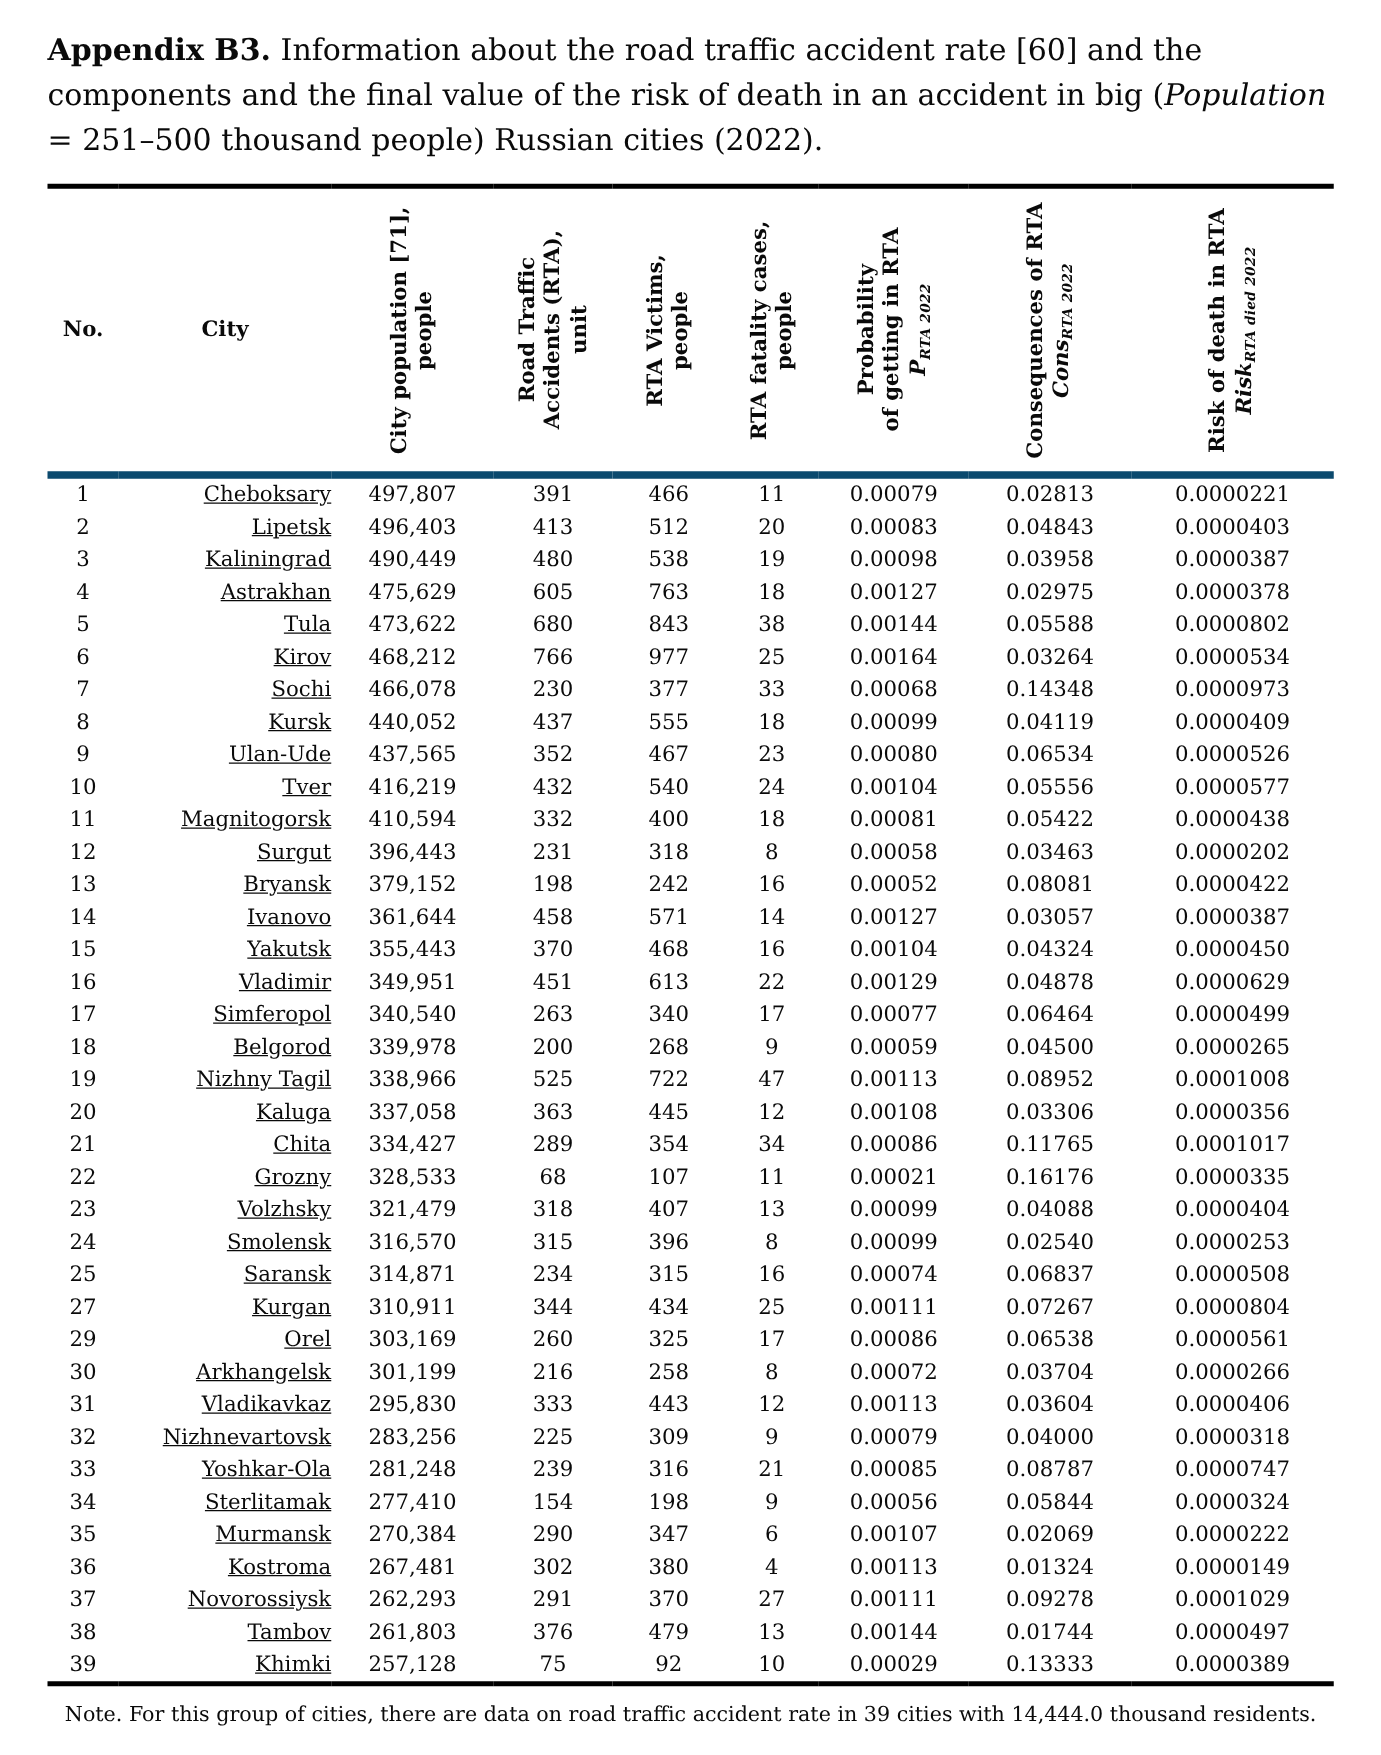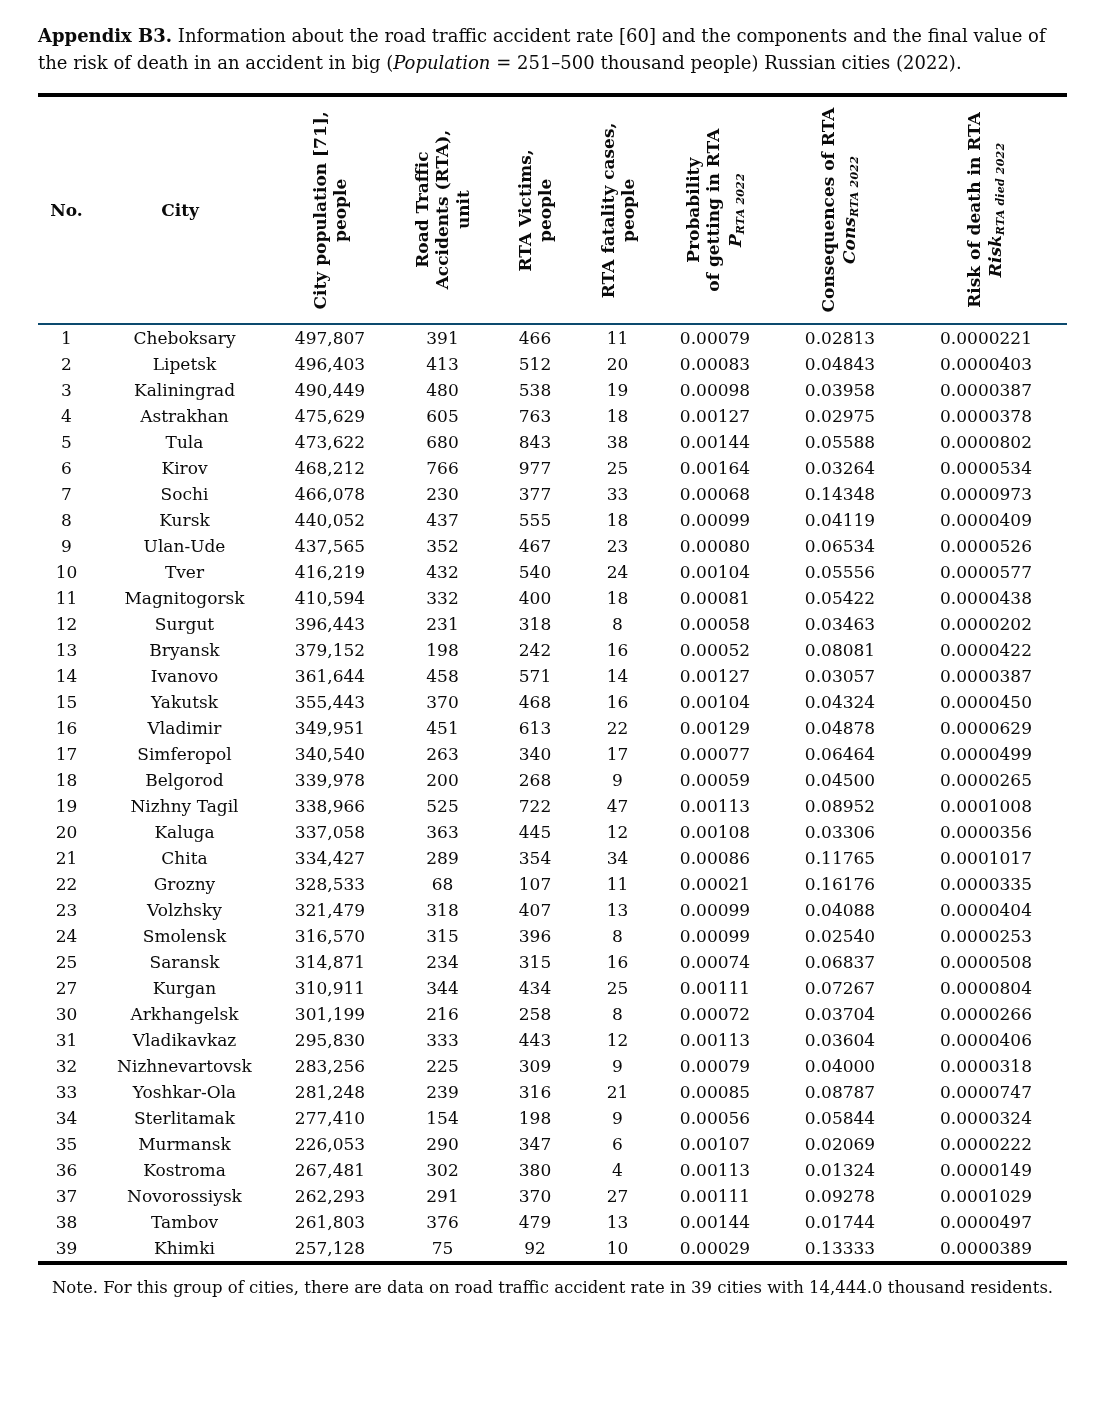--- a/index.html
+++ b/index.html
@@ -7,21 +7,21 @@
     width: 1105px; height: 1404px;
     background: #ffffff;
     color: #0a0a0a;
     font-family: "DejaVu Serif", serif;
   }
   .page { width: 1105px; height: 1404px; overflow: hidden; }
 
   .caption {
     margin: 22px 38px 0 38px;
     width: 1029px;
-    font-size: 18px;
+    font-size: 24px;
     line-height: 1.5;
     text-align: left;
   }
   .caption b { font-weight: bold; }
   .caption i { font-style: italic; }
 
   table.rta {
     margin: 17px 0 0 38px;
     width: 1029px;
     table-layout: fixed;
@@ -32,21 +32,21 @@
   col.c-no    { width: 57px; }
   col.c-city  { width: 170px; }
   col.c-pop   { width: 130px; }
   col.c-acc   { width: 95px; }
   col.c-vic   { width: 90px; }
   col.c-fat   { width: 75px; }
   col.c-prob  { width: 120px; }
   col.c-cons  { width: 130px; }
   col.c-risk  { width: 162px; }
 
-  thead tr { border-bottom: 2px solid #0c4a6e; }
+  thead tr { border-bottom: 6px solid #0c4a6e; }
   thead th {
     height: 226px;
     vertical-align: middle;
     font-weight: bold;
     font-size: 17px;
     padding: 0;
     overflow: visible;
   }
   .flat { text-align: center; }
   .rot {
@@ -67,21 +67,21 @@
     letter-spacing: 0.2px;
   }
 
   tbody td {
     height: 26px;
     padding: 0;
     font-size: 17px;
     text-align: center;
     white-space: nowrap;
   }
-  tbody td.city { text-align: center; padding-left: 9px; }
+  tbody td.city { text-align: right; padding-left: 9px; text-decoration: underline; }
   tbody td.no { text-align: center; }
 
   .note {
     margin: 11px 38px 0 38px;
     width: 1029px;
     font-size: 16.5px;
     line-height: 1.4;
     text-align: center;
   }
 </style>
@@ -443,20 +443,31 @@
           <td class="city">Kurgan</td>
           <td class="">310,911</td>
           <td class="">344</td>
           <td class="">434</td>
           <td class="">25</td>
           <td class="">0.00111</td>
           <td class="">0.07267</td>
           <td class="">0.0000804</td>
         </tr>
         <tr>
+          <td class="no">29</td>
+          <td class="city">Orel</td>
+          <td class="">303,169</td>
+          <td class="">260</td>
+          <td class="">325</td>
+          <td class="">17</td>
+          <td class="">0.00086</td>
+          <td class="">0.06538</td>
+          <td class="">0.0000561</td>
+        </tr>
+        <tr>
           <td class="no">30</td>
           <td class="city">Arkhangelsk</td>
           <td class="">301,199</td>
           <td class="">216</td>
           <td class="">258</td>
           <td class="">8</td>
           <td class="">0.00072</td>
           <td class="">0.03704</td>
           <td class="">0.0000266</td>
         </tr>
@@ -500,21 +511,21 @@
           <td class="">154</td>
           <td class="">198</td>
           <td class="">9</td>
           <td class="">0.00056</td>
           <td class="">0.05844</td>
           <td class="">0.0000324</td>
         </tr>
         <tr>
           <td class="no">35</td>
           <td class="city">Murmansk</td>
-          <td class="">226,053</td>
+          <td class="">270,384</td>
           <td class="">290</td>
           <td class="">347</td>
           <td class="">6</td>
           <td class="">0.00107</td>
           <td class="">0.02069</td>
           <td class="">0.0000222</td>
         </tr>
         <tr>
           <td class="no">36</td>
           <td class="city">Kostroma</td>

